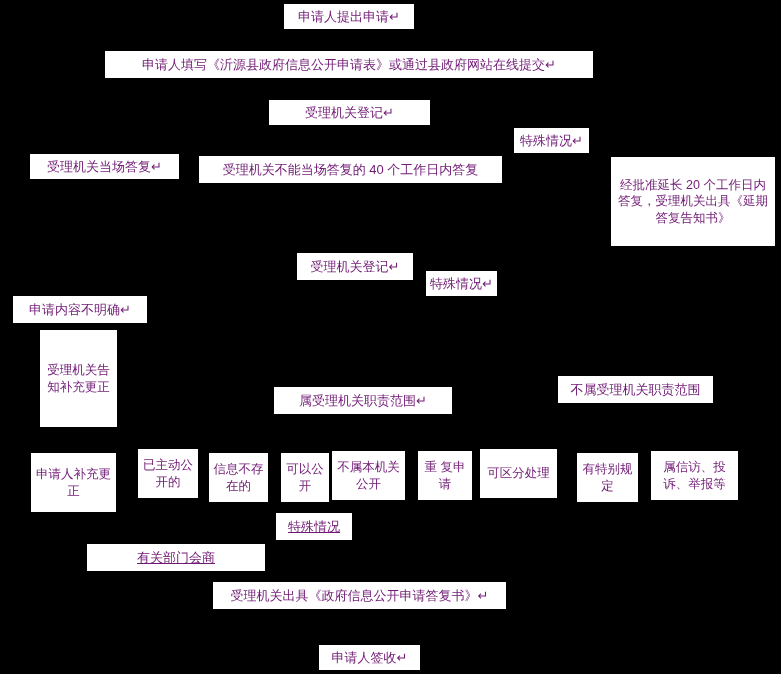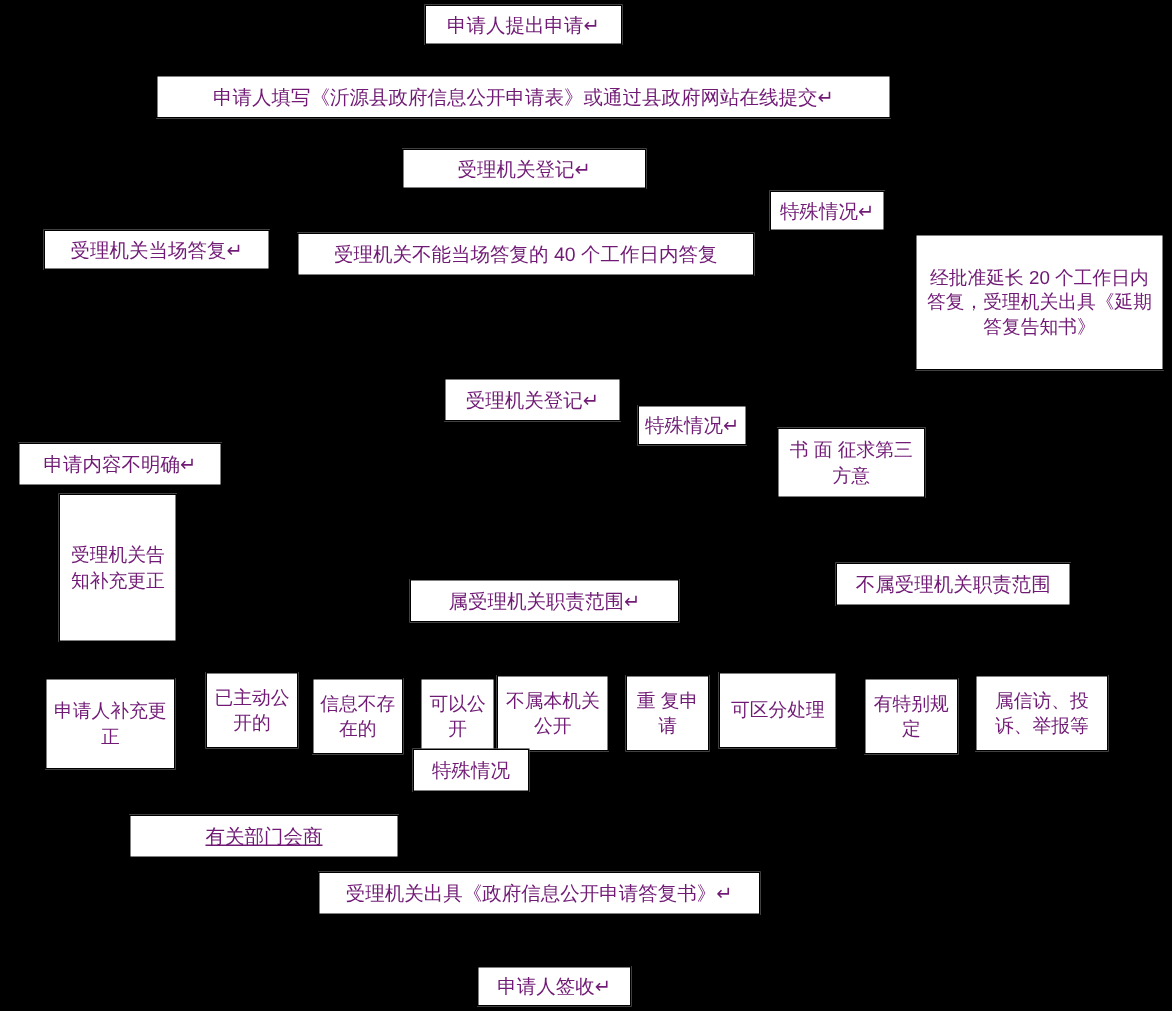--- a/index.html
+++ b/index.html
@@ -43,30 +43,29 @@
   <div class="node" style="left:283px; top:3px; width:132px; height:27px;">申请人提出申请↵</div>
   <div class="node" style="left:268px; top:99px; width:163px; height:27px;">受理机关登记↵</div>
   <div class="node" style="left:104px; top:50px; width:490px; height:29px;">申请人填写《沂源县政府信息公开申请表》或通过县政府网站在线提交↵</div>
   <div class="node" style="left:513px; top:127px; width:77px; height:27px;">特殊情况↵</div>
   <div class="node" style="left:29px; top:153px; width:151px; height:27px;">受理机关当场答复↵</div>
   <div class="node" style="left:198px; top:155px; width:305px; height:29px;">受理机关不能当场答复的 40 个工作日内答复</div>
   <div class="node tight" style="left:610px; top:156px; width:166px; height:91px;text-align:center;">经批准延长 20 个工作日内答复，受理机关出具《延期答复告知书》</div>
   <div class="node" style="left:12px; top:251px; width:136px; height:29px;margin-top:44px;">申请内容不明确↵</div>
   <div class="node" style="left:296px; top:252px; width:118px; height:29px;">受理机关登记↵</div>
   <div class="node" style="left:425px; top:270px; width:73px; height:27px;">特殊情况↵</div>
-  <div class="node tight" style="left:518px; top:285px; width:99px; height:47px;">书 面 征求第三方意</div>
   <div class="node tight" style="left:39px; top:329px; width:79px; height:99px;">受理机关告知补充更正</div>
   <div class="node" style="left:273px; top:386px; width:180px; height:29px;">属受理机关职责范围↵</div>
   <div class="node" style="left:557px; top:375px; width:157px; height:29px;">不属受理机关职责范围</div>
   <div class="node tight" style="left:137px; top:448px; width:62px; height:51px;">已主动公开的</div>
   <div class="node tight" style="left:30px; top:452px; width:87px; height:61px;">申请人补充更正</div>
   <div class="node tight" style="left:208px; top:452px; width:61px; height:51px;">信息不存在的</div>
   <div class="node tight" style="left:280px; top:452px; width:50px; height:51px;">可以公开</div>
   <div class="node tight" style="left:331px; top:450px; width:75px; height:51px;">不属本机关公开</div>
   <div class="node tight" style="left:417px; top:450px; width:56px; height:51px;">重 复申请</div>
   <div class="node tight" style="left:479px; top:448px; width:79px; height:51px;">可区分处理</div>
   <div class="node tight" style="left:576px; top:452px; width:63px; height:51px;">有特别规定</div>
   <div class="node tight" style="left:650px; top:450px; width:89px; height:51px;">属信访、投诉、举报等</div>
-  <div class="node" style="left:275px; top:499px; width:78px; height:29px;">特殊情况</div>
+  <div class="node" style="left:275px; top:512px; width:78px; height:29px;text-decoration:underline;">特殊情况</div>
   <div class="node" style="left:86px; top:543px; width:180px; height:29px;text-decoration:underline;">有关部门会商</div>
   <div class="node" style="left:212px; top:581px; width:295px; height:29px;">受理机关出具《政府信息公开申请答复书》↵</div>
   <div class="node" style="left:318px; top:644px; width:103px; height:27px;">申请人签收↵</div>
 </div>
 
 </body></html>

